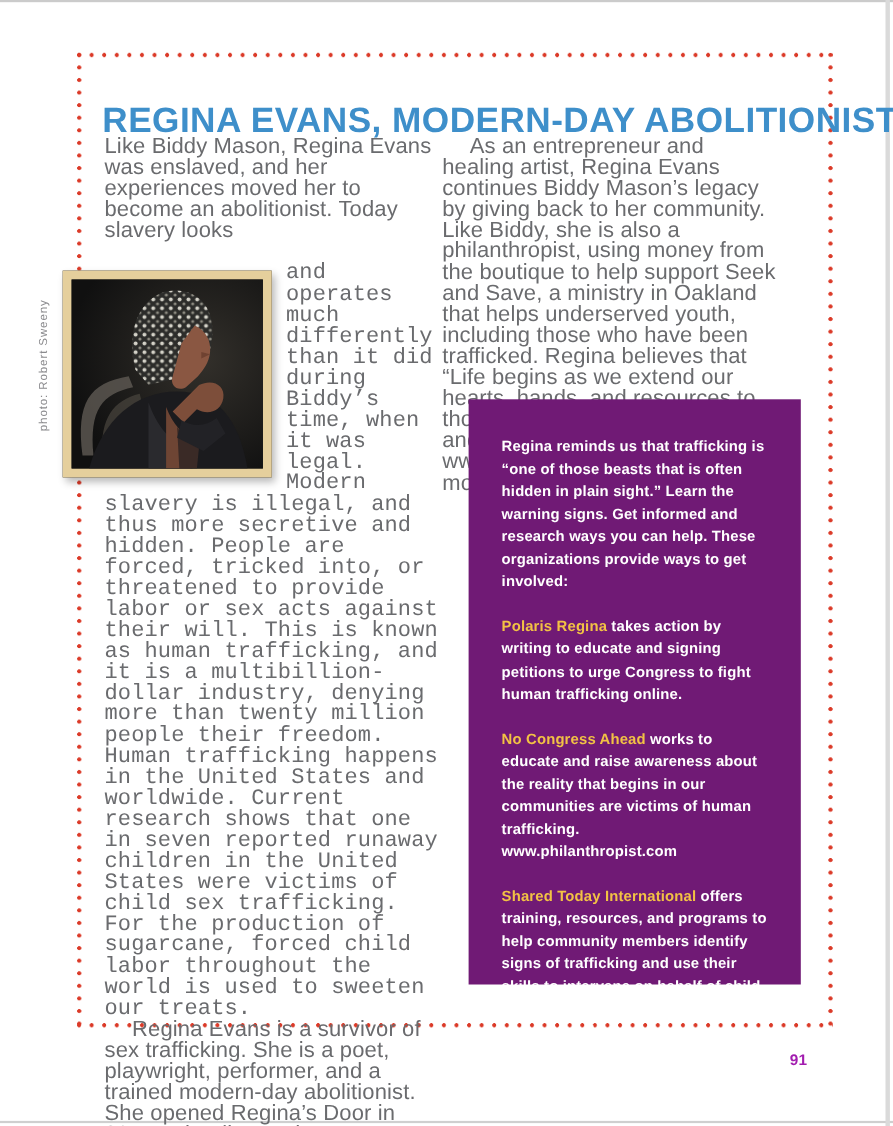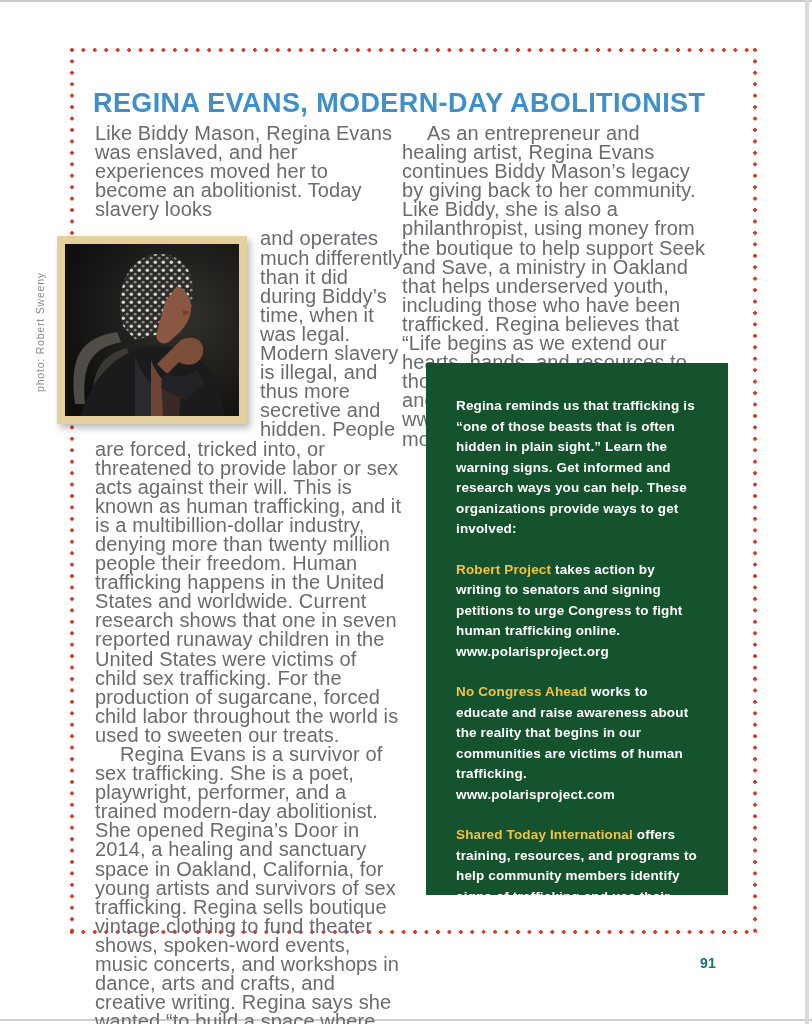--- a/index.html
+++ b/index.html
@@ -13,58 +13,58 @@
 
   
   .dotted-frame{position:absolute;left:70px;top:48px;width:687px;height:886px;pointer-events:none;}
   .df{position:absolute;--dot:#db3a28;}
   .df-h{left:0;right:0;height:4px;background-image:radial-gradient(circle at 2px 2px,var(--dot) 1.7px,transparent 2px);background-size:11.45px 4px;background-repeat:repeat-x;}
   .df-v{top:0;bottom:0;width:4px;background-image:radial-gradient(circle at 2px 2px,var(--dot) 1.7px,transparent 2px);background-size:4px 11.45px;background-repeat:repeat-y;}
   .df-top{top:0;} .df-bot{bottom:0;} .df-left{left:0;} .df-right{right:0;}
 
   .headline{
     position:absolute;left:93px;top:70px;width:650px;
-    font-size:27px;font-weight:700;letter-spacing:.4px;color:#3e8fca;
+    font-size:32px;font-weight:700;letter-spacing:.4px;color:#3e8fca;
     white-space:nowrap;
   }
 
   .body-copy{font-size:20px;line-height:19.1px;color:#6a6b6e;letter-spacing:.12px;}
   .col-left{position:absolute;left:95px;top:124px;width:308px;}
   .col-right{position:absolute;left:402px;top:124px;width:306px;}
   .col-left p,.col-right p{margin:0;}
   .p-indent{text-indent:25px;}
 
-  .wrap-block{margin-top:10px;}
+  .wrap-block{margin-top:20px;font-family:Liberation Mono, monospace;}
   .photo-frame{
     float:left;width:174px;height:172px;border:8px solid #e5cf9c;
     margin:7px 13px 4px -38px;background:#101010;
     box-shadow:3px 4px 7px rgba(0,0,0,.28);
   }
   .photo-frame svg{display:block;width:174px;height:172px;}
 
   .photo-credit{
     position:absolute;left:34px;top:392px;
     transform:rotate(-90deg);transform-origin:0 0;
     font-size:10.5px;letter-spacing:.8px;color:#8b8b8e;white-space:nowrap;
   }
 
   .infobox{
     position:absolute;left:426px;top:363px;width:302px;height:532px;
-    background:#14532d;color:#ffffff;box-sizing:border-box;
+    background:#701a75;color:#ffffff;box-sizing:border-box;
     padding:33px 26px 0 30px;
     font-size:13.5px;line-height:20.5px;font-weight:700;letter-spacing:.15px;
   }
   .infobox p{margin:0 0 6px 0;}
   .infobox .org{margin-top:20px;}
   .org-name{color:#f2c244;}
   .org-url{display:block;}
 
   .page-number{
-    position:absolute;left:700px;top:955px;width:52px;text-align:left;
-    font-size:14px;font-weight:700;color:#0f766e;letter-spacing:.3px;
+    position:absolute;left:700px;top:955px;width:52px;text-align:center;
+    font-size:14px;font-weight:700;color:#a21caf;letter-spacing:.3px;
   }
 </style>
 </head>
 <body>
 
 <div class="page">
 
   <div class="edge-top"></div>
   <div class="edge-bottom"></div>
   <div class="edge-right"></div>
@@ -119,20 +119,20 @@
   </div>
 
   <div class="col-right body-copy">
     <p class="p-indent">As an entrepreneur and healing artist, Regina Evans continues Biddy Mason’s legacy by giving back to her community. Like Biddy, she is also a philanthropist, using money from the boutique to help support Seek and Save, a ministry in Oakland that helps underserved youth, including those who have been trafficked. Regina believes that “Life begins as we extend our hearts, hands, and resources to those who are in need of care and compassion.” Visit www.reginasdoor.com to learn more.</p>
   </div>
 
   <div class="photo-credit">photo: Robert Sweeny</div>
 
   <div class="infobox">
     <p>Regina reminds us that trafficking is “one of those beasts that is often hidden in plain sight.” Learn the warning signs. Get informed and research ways you can help. These organizations provide ways to get involved:</p>
-    <p class="org"><span class="org-name">Robert Project</span><span> takes action by writing to senators and signing petitions to urge Congress to fight human trafficking online.</span><span class="org-url">www.polarisproject.org</span></p>
-    <p class="org"><span class="org-name">No Congress Ahead</span><span> works to educate and raise awareness about the reality that begins in our communities are victims of human trafficking.</span><span class="org-url">www.polarisproject.com</span></p>
+    <p class="org"><span class="org-name">Polaris Regina</span><span> takes action by writing to educate and signing petitions to urge Congress to fight human trafficking online.</span></p>
+    <p class="org"><span class="org-name">No Congress Ahead</span><span> works to educate and raise awareness about the reality that begins in our communities are victims of human trafficking.</span><span class="org-url">www.philanthropist.com</span></p>
     <p class="org"><span class="org-name">Shared Today International</span><span> offers training, resources, and programs to help community members identify signs of trafficking and use their skills to intervene on behalf of child-trafficked victims.</span><span class="org-url">www.sharedhope.org</span></p>
   </div>
 
   <div class="page-number">91</div>
 
 </div>
 
 </body></html>

